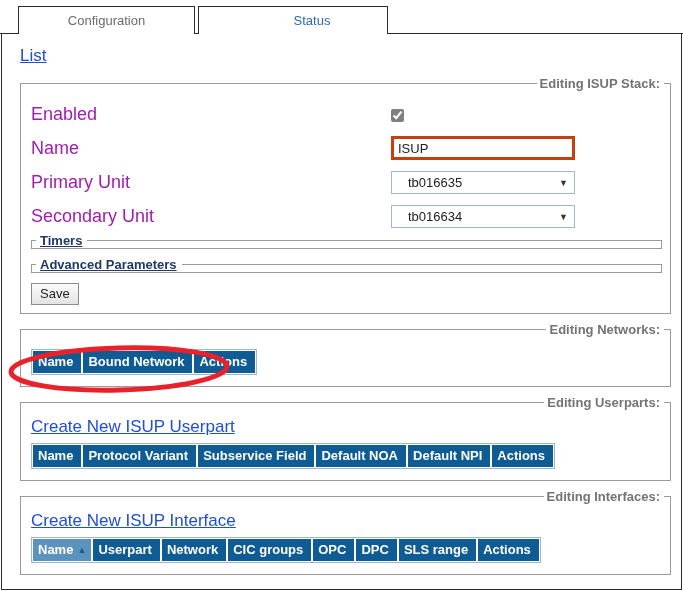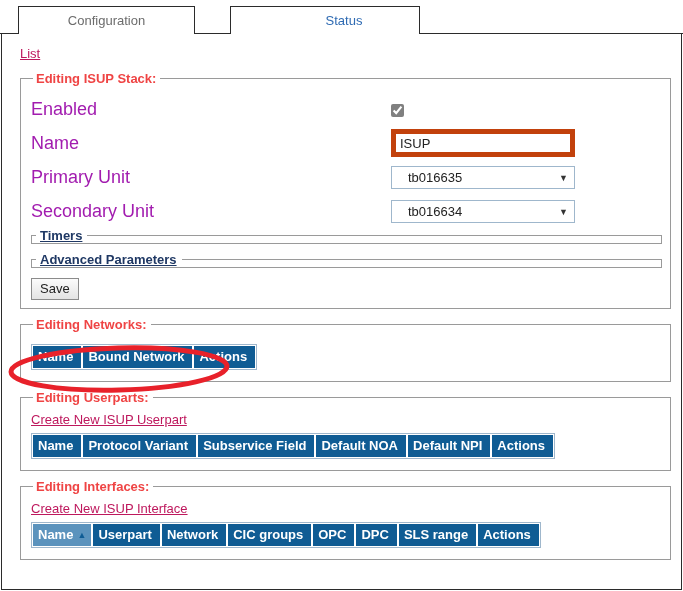--- a/index.html
+++ b/index.html
@@ -25,21 +25,20 @@
     margin: 0;
     padding: 0;
   }
   .tabbar .tabs {
     position: absolute;
     left: 18px;
     top: 6px;
     display: flex;
     align-items: flex-end;
     z-index: 3;
-    gap: 32px;
   }
   .tab {
     box-sizing: border-box;
     height: 28px;
     line-height: 27px;
     text-align: center;
     border: 1px solid #2b2b2b;
     border-bottom: none;
     background: #ffffff;
     font-size: 13px;
@@ -86,45 +85,46 @@
     margin: 0 1px 0 1px;
     border-left: 1px solid #2b2b2b;
     border-right: 1px solid #2b2b2b;
     border-bottom: 1px solid #2b2b2b;
     height: 556px;
     padding: 12px 10px 0 18px;
     background: #ffffff;
   }
 
   a.link {
-    color: #be185d;
+    color: #1d4ed8;
     text-decoration: underline;
     cursor: pointer;
-    font-size: 13px;
+    font-size: 17px;
   }
 
   .toplink {
     display: inline-block;
     margin: 0 0 10px 0;
   }
 
   
   fieldset.fs {
     box-sizing: border-box;
     border: 1px solid #9a9a9a;
     margin: 0 0 8px 0;
     padding: 6px 8px 8px 10px;
     background: #ffffff;
   }
   fieldset.fs > legend {
     font-weight: bold;
     font-size: 13px;
-    color: #ef4444;
+    color: #737373;
     padding: 0 4px 0 3px;
     margin-left: 2px;
+    text-align: right;
   }
   legend.collapsible {
     text-decoration: underline;
     cursor: pointer;
   }
   fieldset.inner {
     border: 1px solid #9a9a9a;
     margin: 0 0 8px 0;
     padding: 0;
     height: 14px;
@@ -158,21 +158,21 @@
     height: 13px;
     margin: 0;
     vertical-align: middle;
     accent-color: #808080;
   }
   input.txt {
     box-sizing: border-box;
     width: 184px;
     height: 23px;
     padding: 9px 4px;
-    border: 5px solid #c2410c;
+    border: 3px solid #c2410c;
     font-family: "Liberation Sans", sans-serif;
     font-size: 13px;
     color: #222222;
     background: #ffffff;
     outline: none;
   }
   .sel {
     box-sizing: border-box;
     position: relative;
     width: 184px;

